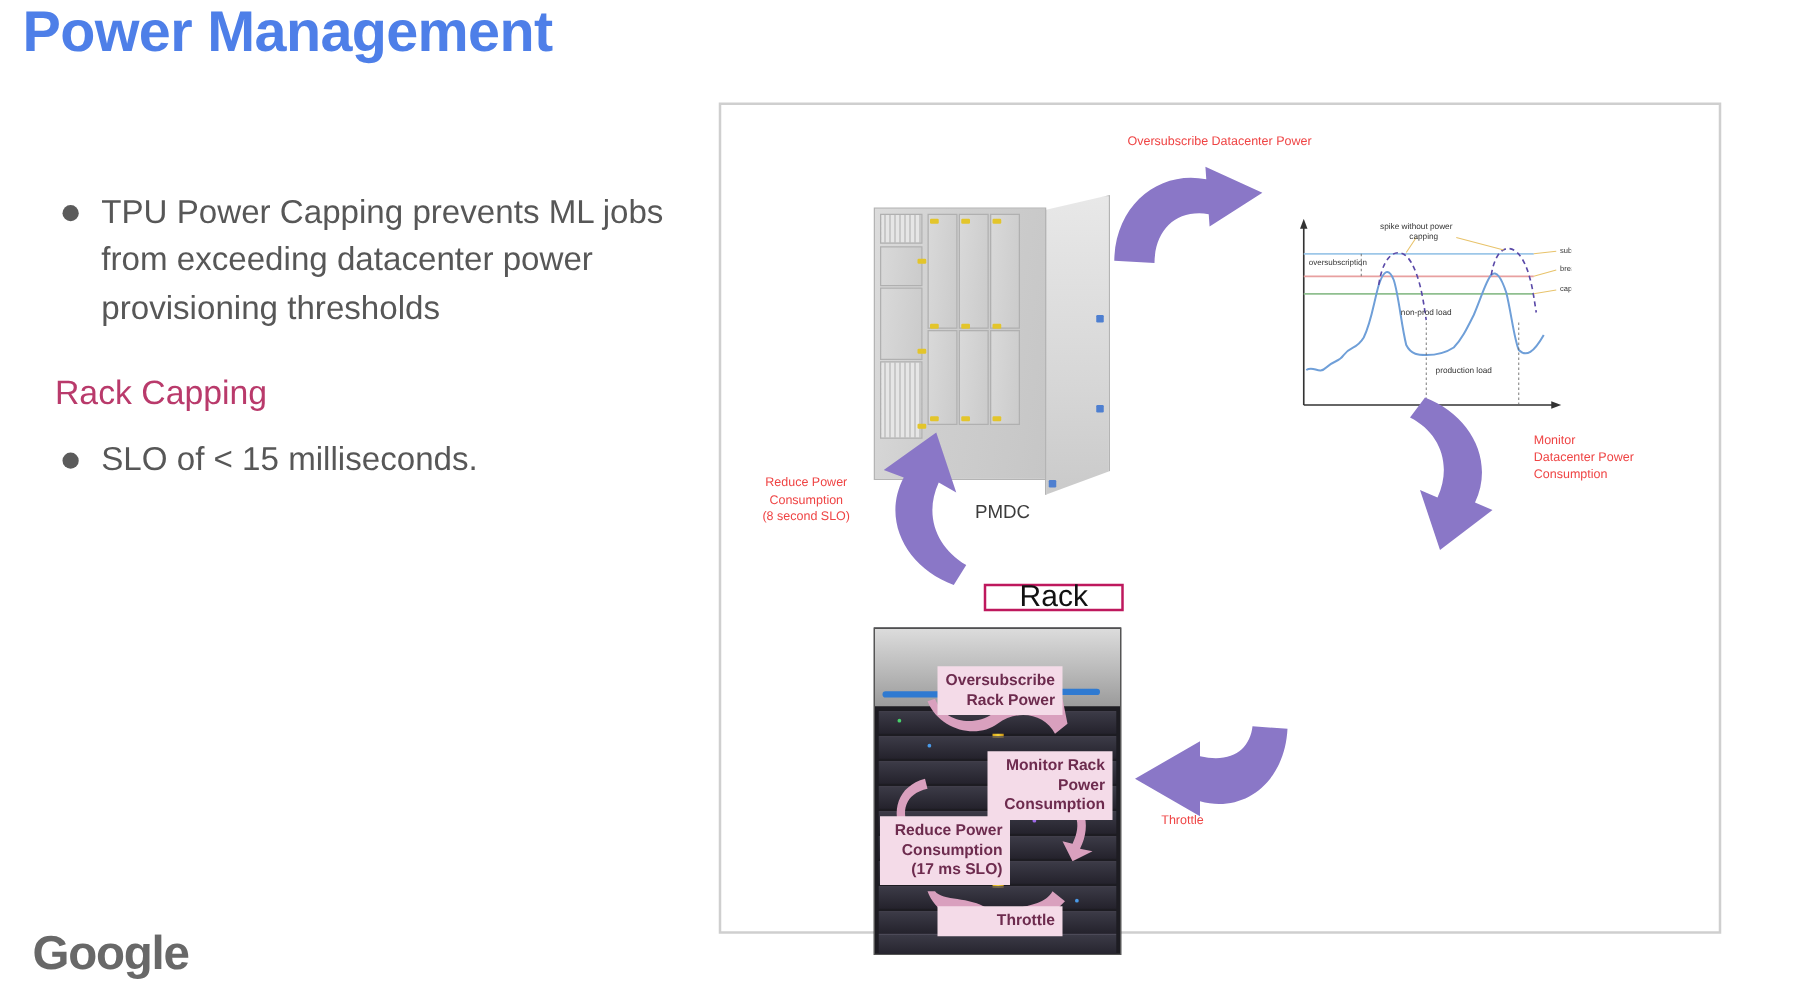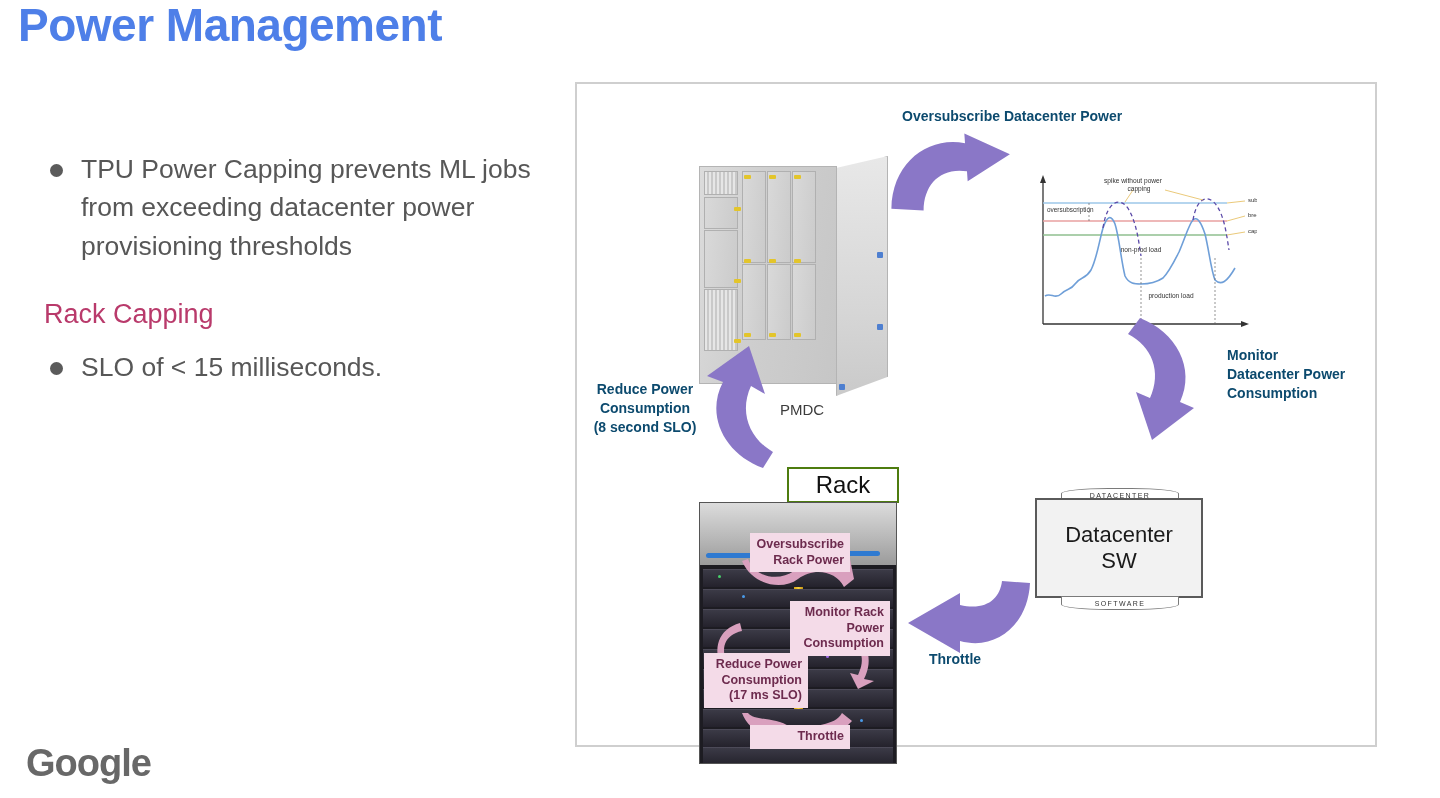--- a/index.html
+++ b/index.html
@@ -153,24 +153,24 @@
     transform: translateX(-50%);
   }
 
   
   .arrow-purple { position: absolute; }
   .arrow-purple svg { display: block; }
 
   
   .callout {
     position: absolute;
-    font-size: 14px;
+    font-size: 10px;
     line-height: 1.35;
-    color: #0c4a6e;
-    font-weight: bold;
+    color: #ef4444;
+    font-weight: normal;
   }
 
   
   #line-chart {
     left: 452px;
     top: 52px;
     width: 228px;
     height: 180px;
   }
 
@@ -213,22 +213,22 @@
     background: #fff;
   }
   #dc-sw .cap.top { top: 0px; border-radius: 40% 40% 0 0; }
   #dc-sw .cap.bot { bottom: -2px; border-radius: 0 0 40% 40%; }
 
   
   #rack-label-box {
     left: 210px;
     top: 347px;
     width: 112px;
-    height: 36px;
-    border: 2px solid #4d7c0f;
+    height: 22px;
+    border: 2px solid #be185d;
     background: #fff;
     display: flex;
     align-items: center;
     justify-content: center;
     font-size: 24px;
     color: #111;
     box-sizing: border-box;
   }
 
   
@@ -398,30 +398,20 @@
       <path d="M18 2 C54 16, 74 52, 58 86 L72 92 L30 124 L14 76 L28 82 C40 56, 30 30, 6 18 Z" fill="#8a77c7"></path>
     </svg>
   </div>
 
   <div class="callout" style="left:650px; top:262px; width:150px;">
     <div>Monitor</div>
     <div>Datacenter Power</div>
     <div>Consumption</div>
   </div>
 
-  <div id="dc-sw" class="fig">
-    <div class="cap top">DATACENTER</div>
-    <div class="screen">
-      <span>
-        <span>Datacenter</span><br>
-        <span>SW</span>
-      </span>
-    </div>
-    <div class="cap bot">SOFTWARE</div>
-  </div>
 
   <div class="arrow-purple" style="left:325px; top:495px;">
     <svg width="132" height="78" viewBox="0 0 132 78" aria-hidden="true">
       <path d="M128 4 C126 46, 94 72, 58 62 L58 74 L6 44 L58 14 L58 26
                C84 32, 98 20, 100 2 Z" fill="#8a77c7"></path>
     </svg>
   </div>
   <div class="callout" style="left:352px; top:566px;">Throttle</div>
 
   <div id="rack-label-box" class="fig">Rack</div>

